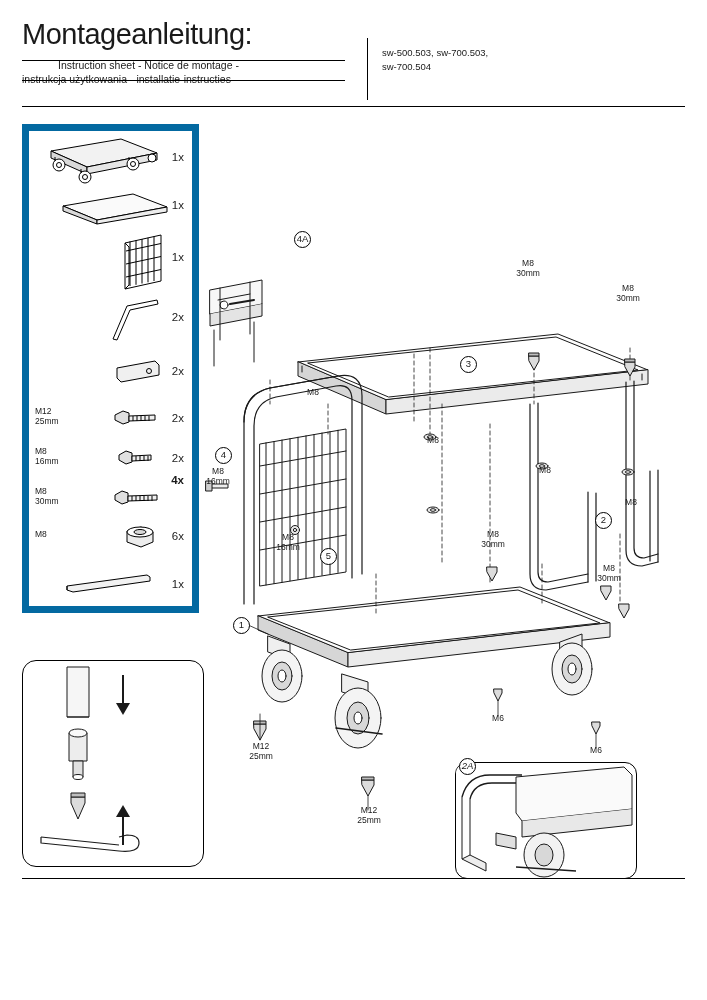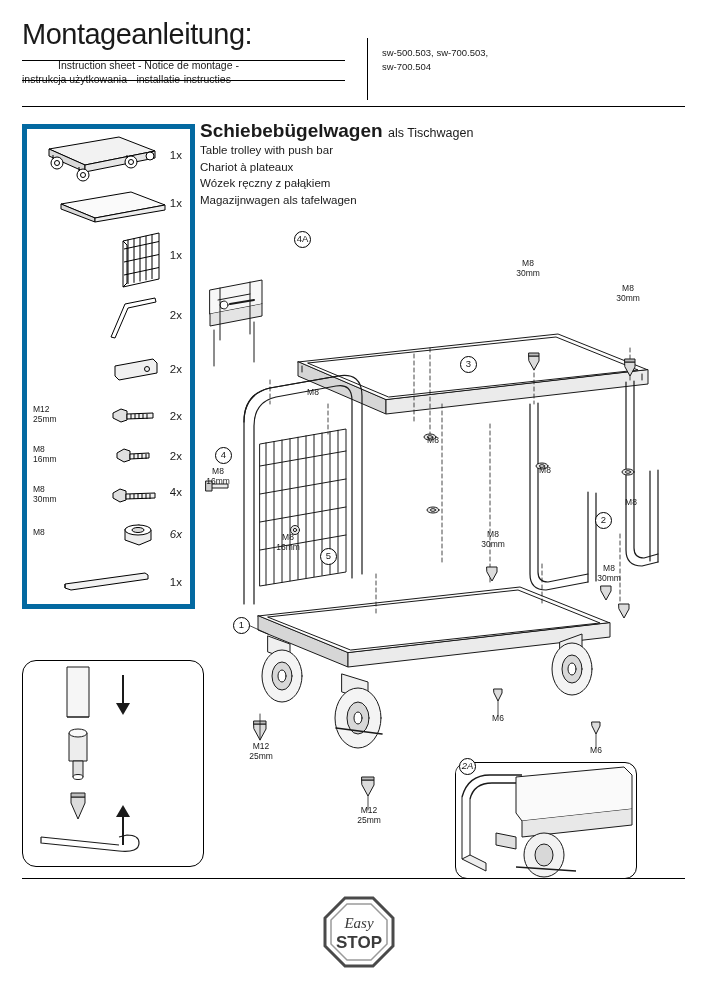--- a/index.html
+++ b/index.html
@@ -9,21 +9,21 @@
   
   .header{position:absolute;left:22px;top:20px;width:663px;height:72px;}
   .title-main{font-size:29px;font-weight:400;letter-spacing:-0.5px;line-height:1;}
   .title-sub{font-size:10.5px;margin-top:9px;line-height:1.35;margin-left:36px;}
   .title-sub2{font-size:10.5px;line-height:1.35;}
   .vrule{position:absolute;left:345px;top:18px;width:1px;height:62px;background:#000;}
   .codes{position:absolute;left:360px;top:26px;font-size:9.5px;line-height:1.5;}
   .hline{position:absolute;left:22px;width:663px;height:1px;background:#000;}
 
   
-  .parts{position:absolute;left:22px;top:124px;width:163px;height:475px;border:5px solid #0369a1;}
+  .parts{position:absolute;left:22px;top:124px;width:163px;height:475px;border:7px solid #0369a1;}
   .qty{position:absolute;right:8px;font-size:11.5px;}
   .plabel{position:absolute;left:6px;font-size:8.5px;line-height:1.15;text-align:left;}
 
   
   .drawing{position:absolute;left:190px;top:104px;width:495px;height:760px;}
 
   
   .detailbox{position:absolute;left:22px;top:660px;width:180px;height:205px;border:1px solid #000;border-radius:14px;}
 
   
@@ -60,30 +60,20 @@
     <div class="vrule"></div>
     <div class="codes">
       <div>sw-500.503, sw-700.503,</div>
       <div>sw-700.504</div>
     </div>
   </div>
   <div class="hline" style="top:60px;left:22px;width:323px;"></div>
   <div class="hline" style="top:80px;left:22px;width:323px;"></div>
   <div class="hline" style="top:106px;"></div>
 
-  <div class="mainhead">
-    <div class="mh1">
-      <span>Schiebebügelwagen</span>
-      <span class="reg2">als Tischwagen</span>
-    </div>
-    <div class="mh-l">Table trolley with push bar</div>
-    <div class="mh-l">Chariot à plateaux</div>
-    <div class="mh-l">Wózek ręczny z pałąkiem</div>
-    <div class="mh-l">Magazijnwagen als tafelwagen</div>
-  </div>
 
   <div class="parts">
     <svg width="161" height="473" viewBox="0 0 161 473">
       <g fill="none" stroke="#000" stroke-width="1">
 
         <g>
           <path d="M22 20 L92 8 L128 22 L58 36 Z" fill="#f2f2f2"></path>
           <path d="M22 20 L22 27 L58 43 L58 36 Z" fill="#d9d9d9"></path>
           <path d="M58 36 L58 43 L128 29 L128 22 Z" fill="#e6e6e6"></path>
           <circle cx="30" cy="34" r="6" fill="#fff"></circle>
@@ -147,22 +137,22 @@
       </g>
     </svg>
 
     <div class="qty" style="top:20px;">1x</div>
     <div class="qty" style="top:68px;">1x</div>
     <div class="qty" style="top:120px;">1x</div>
     <div class="qty" style="top:180px;">2x</div>
     <div class="qty" style="top:234px;">2x</div>
     <div class="qty" style="top:281px;">2x</div>
     <div class="qty" style="top:321px;">2x</div>
-    <div class="qty" style="top:357px;">4x</div>
-    <div class="qty" style="top:399px;font-style:italic;">6x</div>
+    <div class="qty" style="top:343px;font-weight:bold;">4x</div>
+    <div class="qty" style="top:399px;">6x</div>
     <div class="qty" style="top:447px;">1x</div>
 
     <div class="plabel" style="top:276px;">
       <span>M12</span><br>
       <span>25mm</span>
     </div>
     <div class="plabel" style="top:316px;">
       <span>M8</span><br>
       <span>16mm</span>
     </div>
@@ -422,23 +412,15 @@
         <path d="M60 104 L120 108" stroke-width="1.4"></path>
         <path d="M40 70 L60 74 L60 86 L40 82 Z" fill="#e0e0e0"></path>
       </g>
     </svg>
     <div class="circnum" style="left:-1px;top:-1px;border:none;"></div>
   </div>
   <div class="circnum" style="left:459px;top:758px;font-style:italic;">2A</div>
 
   <div class="footer-line"></div>
   <div class="footer">
-    <div class="easystop">
-      <svg width="74" height="74" viewBox="0 0 74 74">
-        <polygon points="23,2 51,2 71,22 71,50 51,70 23,70 3,50 3,22" fill="#ffffff" stroke="#4a4a4a" stroke-width="3"></polygon>
-        <polygon points="25,8 49,8 65,24 65,48 49,64 25,64 9,48 9,24" fill="none" stroke="#9a9a9a" stroke-width="1.5"></polygon>
-        <text x="37" y="32" font-family="Liberation Serif, serif" font-style="italic" font-size="15" fill="#3b3b3b" text-anchor="middle">Easy</text>
-        <text x="37" y="52" font-family="Liberation Sans, sans-serif" font-weight="bold" font-size="17" fill="#3b3b3b" text-anchor="middle">STOP</text>
-      </svg>
-    </div>
   </div>
 
 </div>
 
 </body></html>

